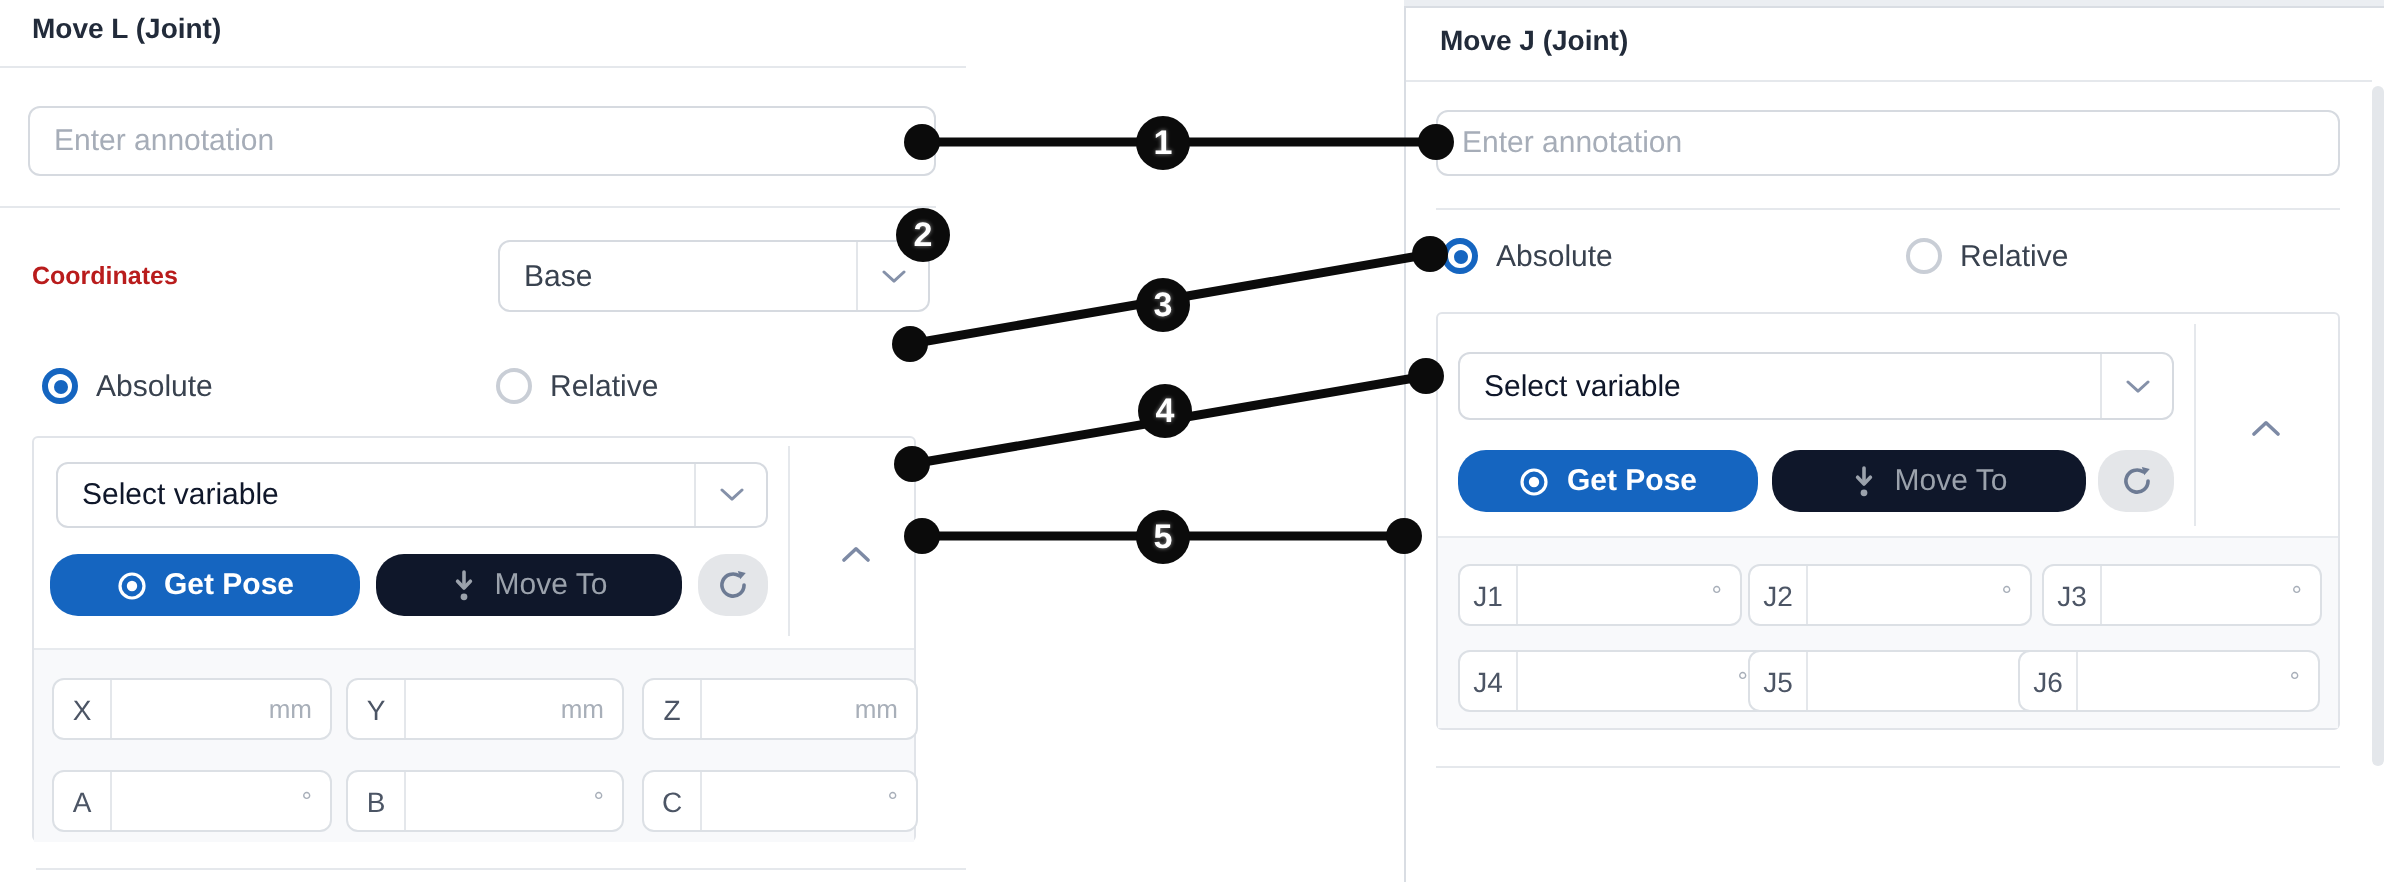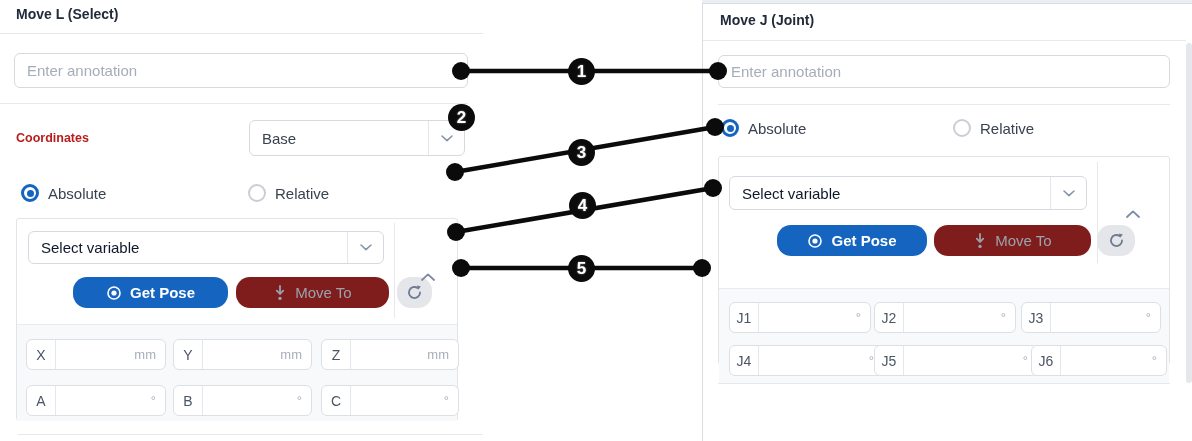--- a/index.html
+++ b/index.html
@@ -24,23 +24,23 @@
   .radio { width:18px; height:18px; border-radius:50%; position:relative; background:#fff; flex:0 0 auto; }
   .radio.checked { border:3px solid #1565c0; }
   .radio.checked::after { content:""; position:absolute; inset:2.5px; border-radius:50%; background:#1565c0; }
   .radio.unchecked { border:2px solid #c9ced6; }
   .radio-label { font-size:15px; color:#39424f; }
 
   .group { position:absolute; border:1px solid #e1e4e9; border-radius:3px; background:#fff; }
   .fields-section { position:absolute; left:0; right:0; background:#f8f9fb; border-top:1px solid #e7eaee; }
 
   .btn { position:absolute; border:none; border-radius:14px; display:flex; align-items:center; justify-content:center;
-    gap:8px; font-family:"Liberation Sans", sans-serif; font-size:15px; cursor:pointer;margin-left:48px; }
+    gap:8px; font-family:"Liberation Sans", sans-serif; font-size:15px; cursor:pointer; }
   .btn-primary { background:#1565c0; color:#fff; font-weight:bold; }
-  .btn-disabled { background:#7f1d1d; color:#9ba2ac; cursor:default; }
+  .btn-disabled { background:#0f172a; color:#9ba2ac; cursor:default; }
   .btn-icon { background:#e4e6e9; color:#6d7b94; cursor:pointer; }
 
   .chev-up { position:absolute; width:16px; height:12px; display:flex; align-items:center; justify-content:center; color:#7d8aa5; cursor:pointer; }
 
   .field { position:absolute; height:31px; display:flex; align-items:stretch; border:1px solid #dce0e5; border-radius:6px; background:#fff; }
   .field .flabel { min-width:29px; padding:0 4px; display:flex; align-items:center; justify-content:center;
     border-right:1px solid #e4e7eb; color:#4c5565; font-size:14px; }
   .field .finput { flex:1; min-width:0; border:none; outline:none; background:transparent; padding:0 4px 0 8px;
     font-family:"Liberation Sans", sans-serif; font-size:14px; color:#39424f; }
   .field .funit { display:flex; align-items:center; padding-right:9px; color:#a8afb9; font-size:13px; }
@@ -56,21 +56,21 @@
   .badge { position:absolute; width:27px; height:27px; border-radius:50%; background:#0b0b0b; color:#fff;
     display:flex; align-items:center; justify-content:center; font-size:17px; font-weight:bold; z-index:51;
     text-shadow:0 0 2px rgba(255,255,255,.55); }
 </style>
 </head>
 <body>
 
 <div class="canvas">
 
   <section>
-    <h2 class="panel-title" style="left:16px; top:6px;">Move L (Select)</h2>
+    <h2 class="panel-title" style="left:16px; top:6px;">Move L (Joint)</h2>
     <div class="hr" style="left:0; top:33px; width:483px;"></div>
 
     <input class="text-input" style="left: 14px; top: 53px; width: 454px; height: 35px;" placeholder="Enter annotation">
 
     <div class="hr" style="left:0; top:103px; width:468px;"></div>
 
     <span class="coords-label" style="left:16px; top:131px;">Coordinates</span>
 
     <div class="select" style="left:249px; top:120px; width:216px; height:36px;">
       <span class="sel-val">Base</span>
@@ -236,21 +236,21 @@
     </button>
 
     <div class="vr" style="left:378px; top:5px; height:101px;"></div>
 
     <span class="chev-up" style="left:406px; top:51px;">
       <svg width="14" height="8" viewBox="0 0 14 8">
           <path d="M1 7 L7 1.4 L13 7" fill="none" stroke="currentColor" stroke-width="1.8" stroke-linecap="round" stroke-linejoin="round"></path>
         </svg>
     </span>
 
-    <div class="fields-section" style="top:111px; height:96px;margin-top:20px;">
+    <div class="fields-section" style="top:111px; height:96px;">
       <div class="field" style="left:10px;  top:13px; width:142px;">
         <span class="flabel">J1</span>
         <input class="finput" value="" style="">
         <span class="funit">°</span>
       </div>
       <div class="field" style="left:155px; top:13px; width:142px;">
         <span class="flabel">J2</span>
         <input class="finput" value="" style="">
         <span class="funit">°</span>
       </div>
@@ -262,21 +262,21 @@
       <div class="field" style="left:10px;  top:56px; width:155px;">
         <span class="flabel">J4</span>
         <input class="finput" value="" style="">
         <span class="funit">°</span>
       </div>
       <div class="field" style="left:155px; top:56px; width:164px;">
         <span class="flabel">J5</span>
         <input class="finput" value="" style="">
         <span class="funit">°</span>
       </div>
-      <div class="field" style="left:312px; top:56px; width:136px;">
+      <div class="field" style="left:290px; top:56px; width:151px;">
         <span class="flabel">J6</span>
         <input class="finput" value="" style="">
         <span class="funit">°</span>
       </div>
     </div>
   </div>
 
   <div class="hr" style="left:718px; top:383px; width:452px;"></div>
 
   <svg class="callout-svg">

